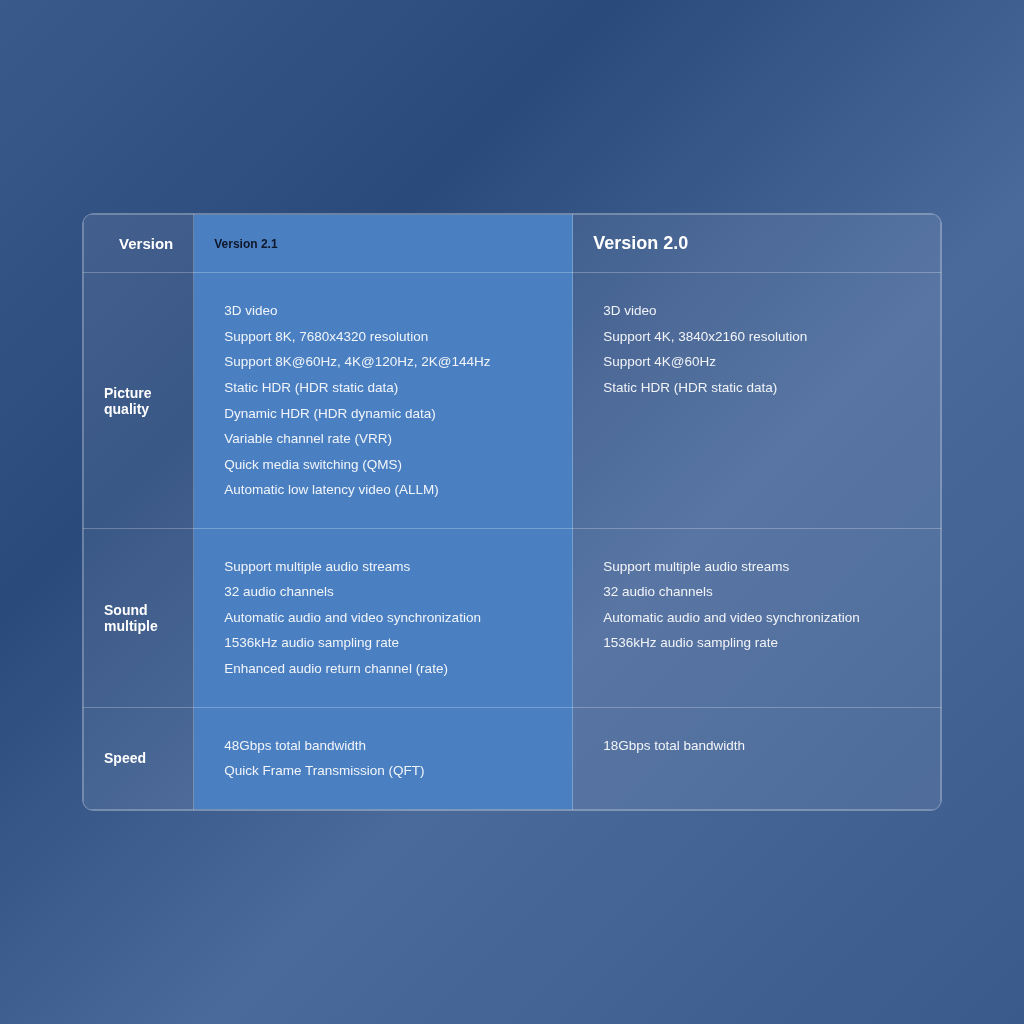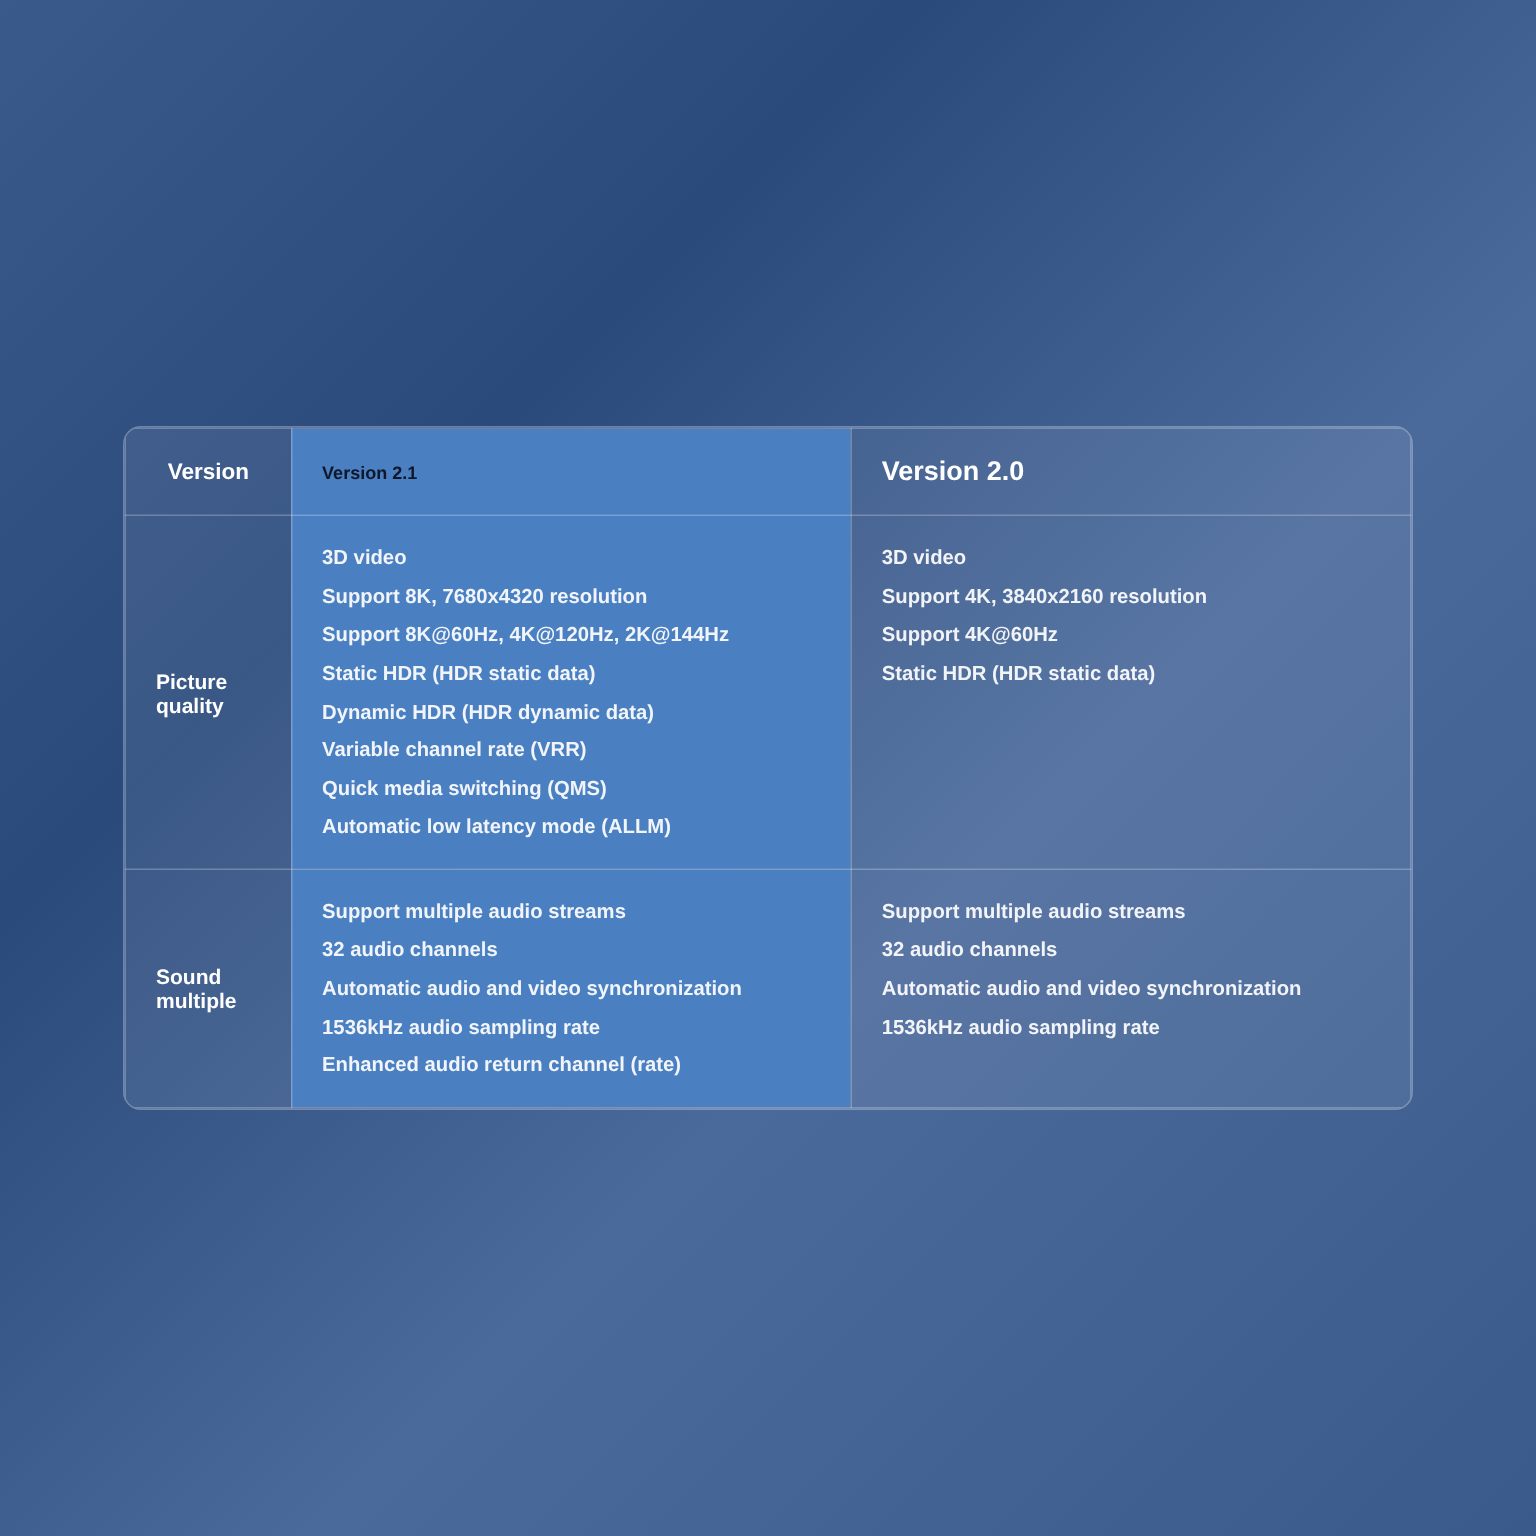--- a/index.html
+++ b/index.html
@@ -33,21 +33,21 @@
       padding: 18px 20px;
       color: #fff;
       vertical-align: top;
     }
 
     
     thead th {
       background: transparent;
       font-size: 15px;
       font-weight: 600;
-      text-align: center;
+      text-align: right;
       vertical-align: middle;
     }
 
     thead th.col-label {
       background: transparent;
       color: #fff;
       font-weight: 700;
       font-size: 15px;
     }
 
@@ -83,22 +83,21 @@
     }
 
     .col-v20-data {
       background: transparent;
     }
 
     
     .feature-list {
       list-style: none;
       padding: 0;
-      margin: 0;
-      font-weight: bold;
+      margin: 10px;
     }
 
     .feature-list li {
       font-size: 13.5px;
       color: rgba(255,255,255,0.92);
       line-height: 1.45;
       margin-bottom: 6px;
     }
 
     .feature-list li:last-child {
@@ -123,21 +122,21 @@
 quality</td>
           <td class="col-v21-data">
             <ul class="feature-list">
               <li>3D video</li>
               <li>Support 8K, 7680x4320 resolution</li>
               <li>Support 8K@60Hz, 4K@120Hz, 2K@144Hz</li>
               <li>Static HDR (HDR static data)</li>
               <li>Dynamic HDR (HDR dynamic data)</li>
               <li>Variable channel rate (VRR)</li>
               <li>Quick media switching (QMS)</li>
-              <li>Automatic low latency mode (ALLM)</li>
+              <li>Automatic low latency video (ALLM)</li>
             </ul>
           </td>
           <td class="col-v20-data">
             <ul class="feature-list">
               <li>3D video</li>
               <li>Support 4K, 3840x2160 resolution</li>
               <li>Support 4K@60Hz</li>
               <li>Static HDR (HDR static data)</li>
             </ul>
           </td>
@@ -156,15 +155,29 @@
           </td>
           <td class="col-v20-data">
             <ul class="feature-list">
               <li>Support multiple audio streams</li>
               <li>32 audio channels</li>
               <li>Automatic audio and video synchronization</li>
               <li>1536kHz audio sampling rate</li>
             </ul>
           </td>
         </tr>
+        <tr>
+          <td class="row-label" style="white-space: pre-line;">Speed</td>
+          <td class="col-v21-data">
+            <ul class="feature-list">
+              <li>48Gbps total bandwidth</li>
+              <li>Quick Frame Transmission (QFT)</li>
+            </ul>
+          </td>
+          <td class="col-v20-data">
+            <ul class="feature-list">
+              <li>18Gbps total bandwidth</li>
+            </ul>
+          </td>
+        </tr>
       </tbody>
   </table>
 </div>
 
 </body></html>

